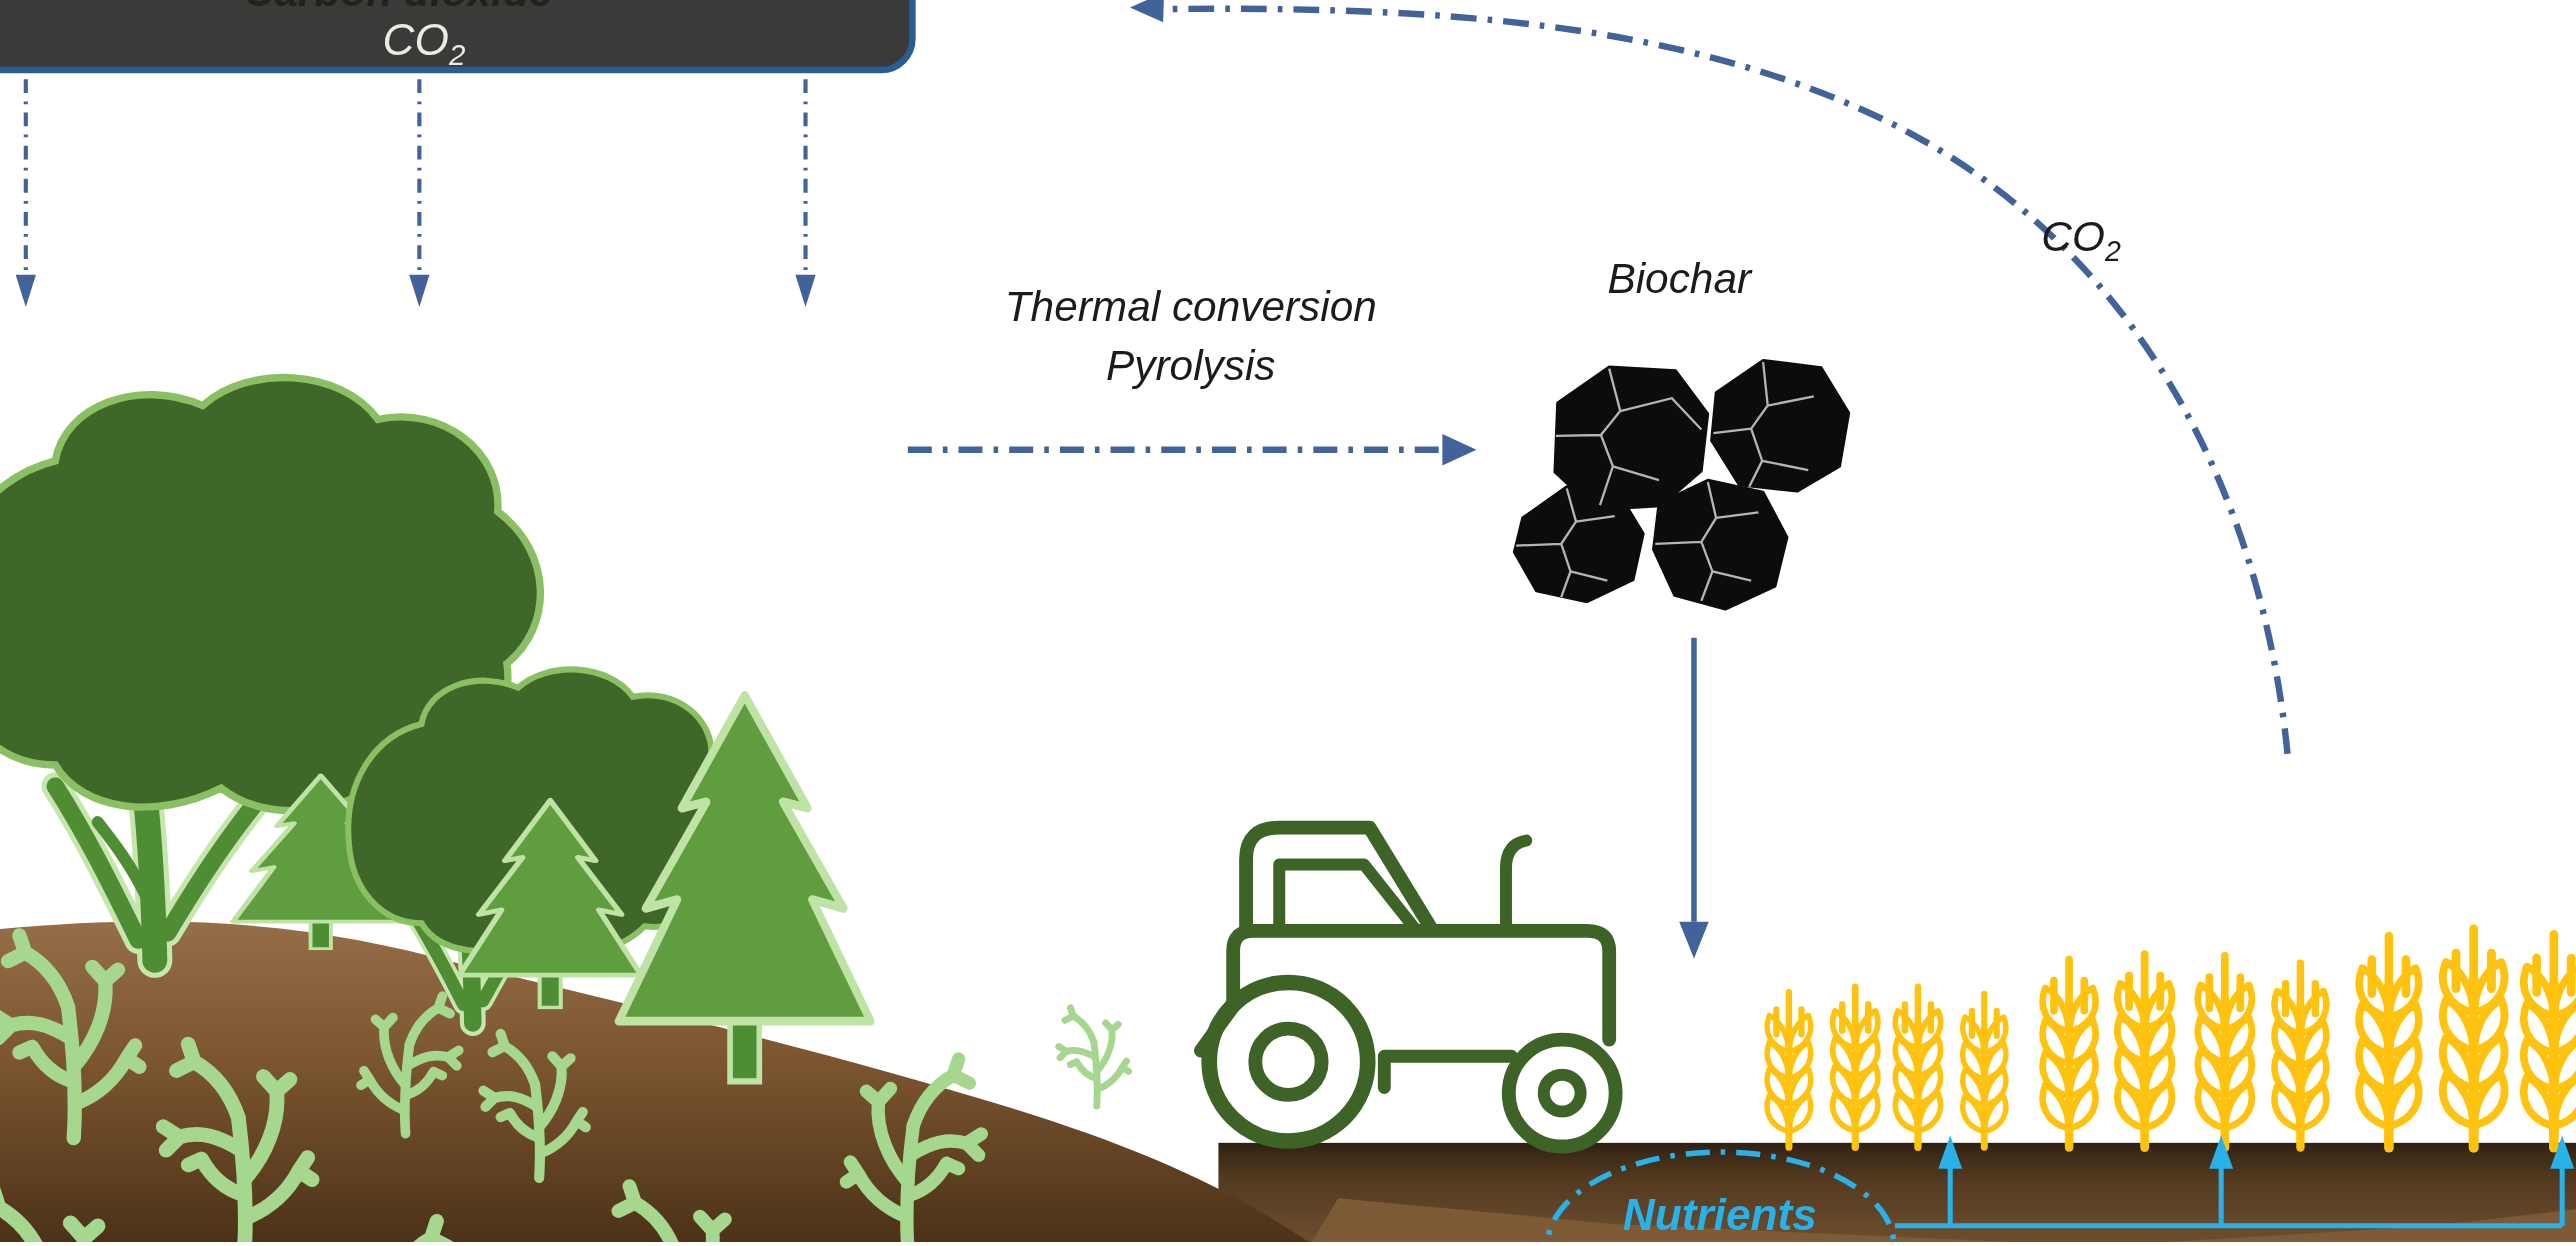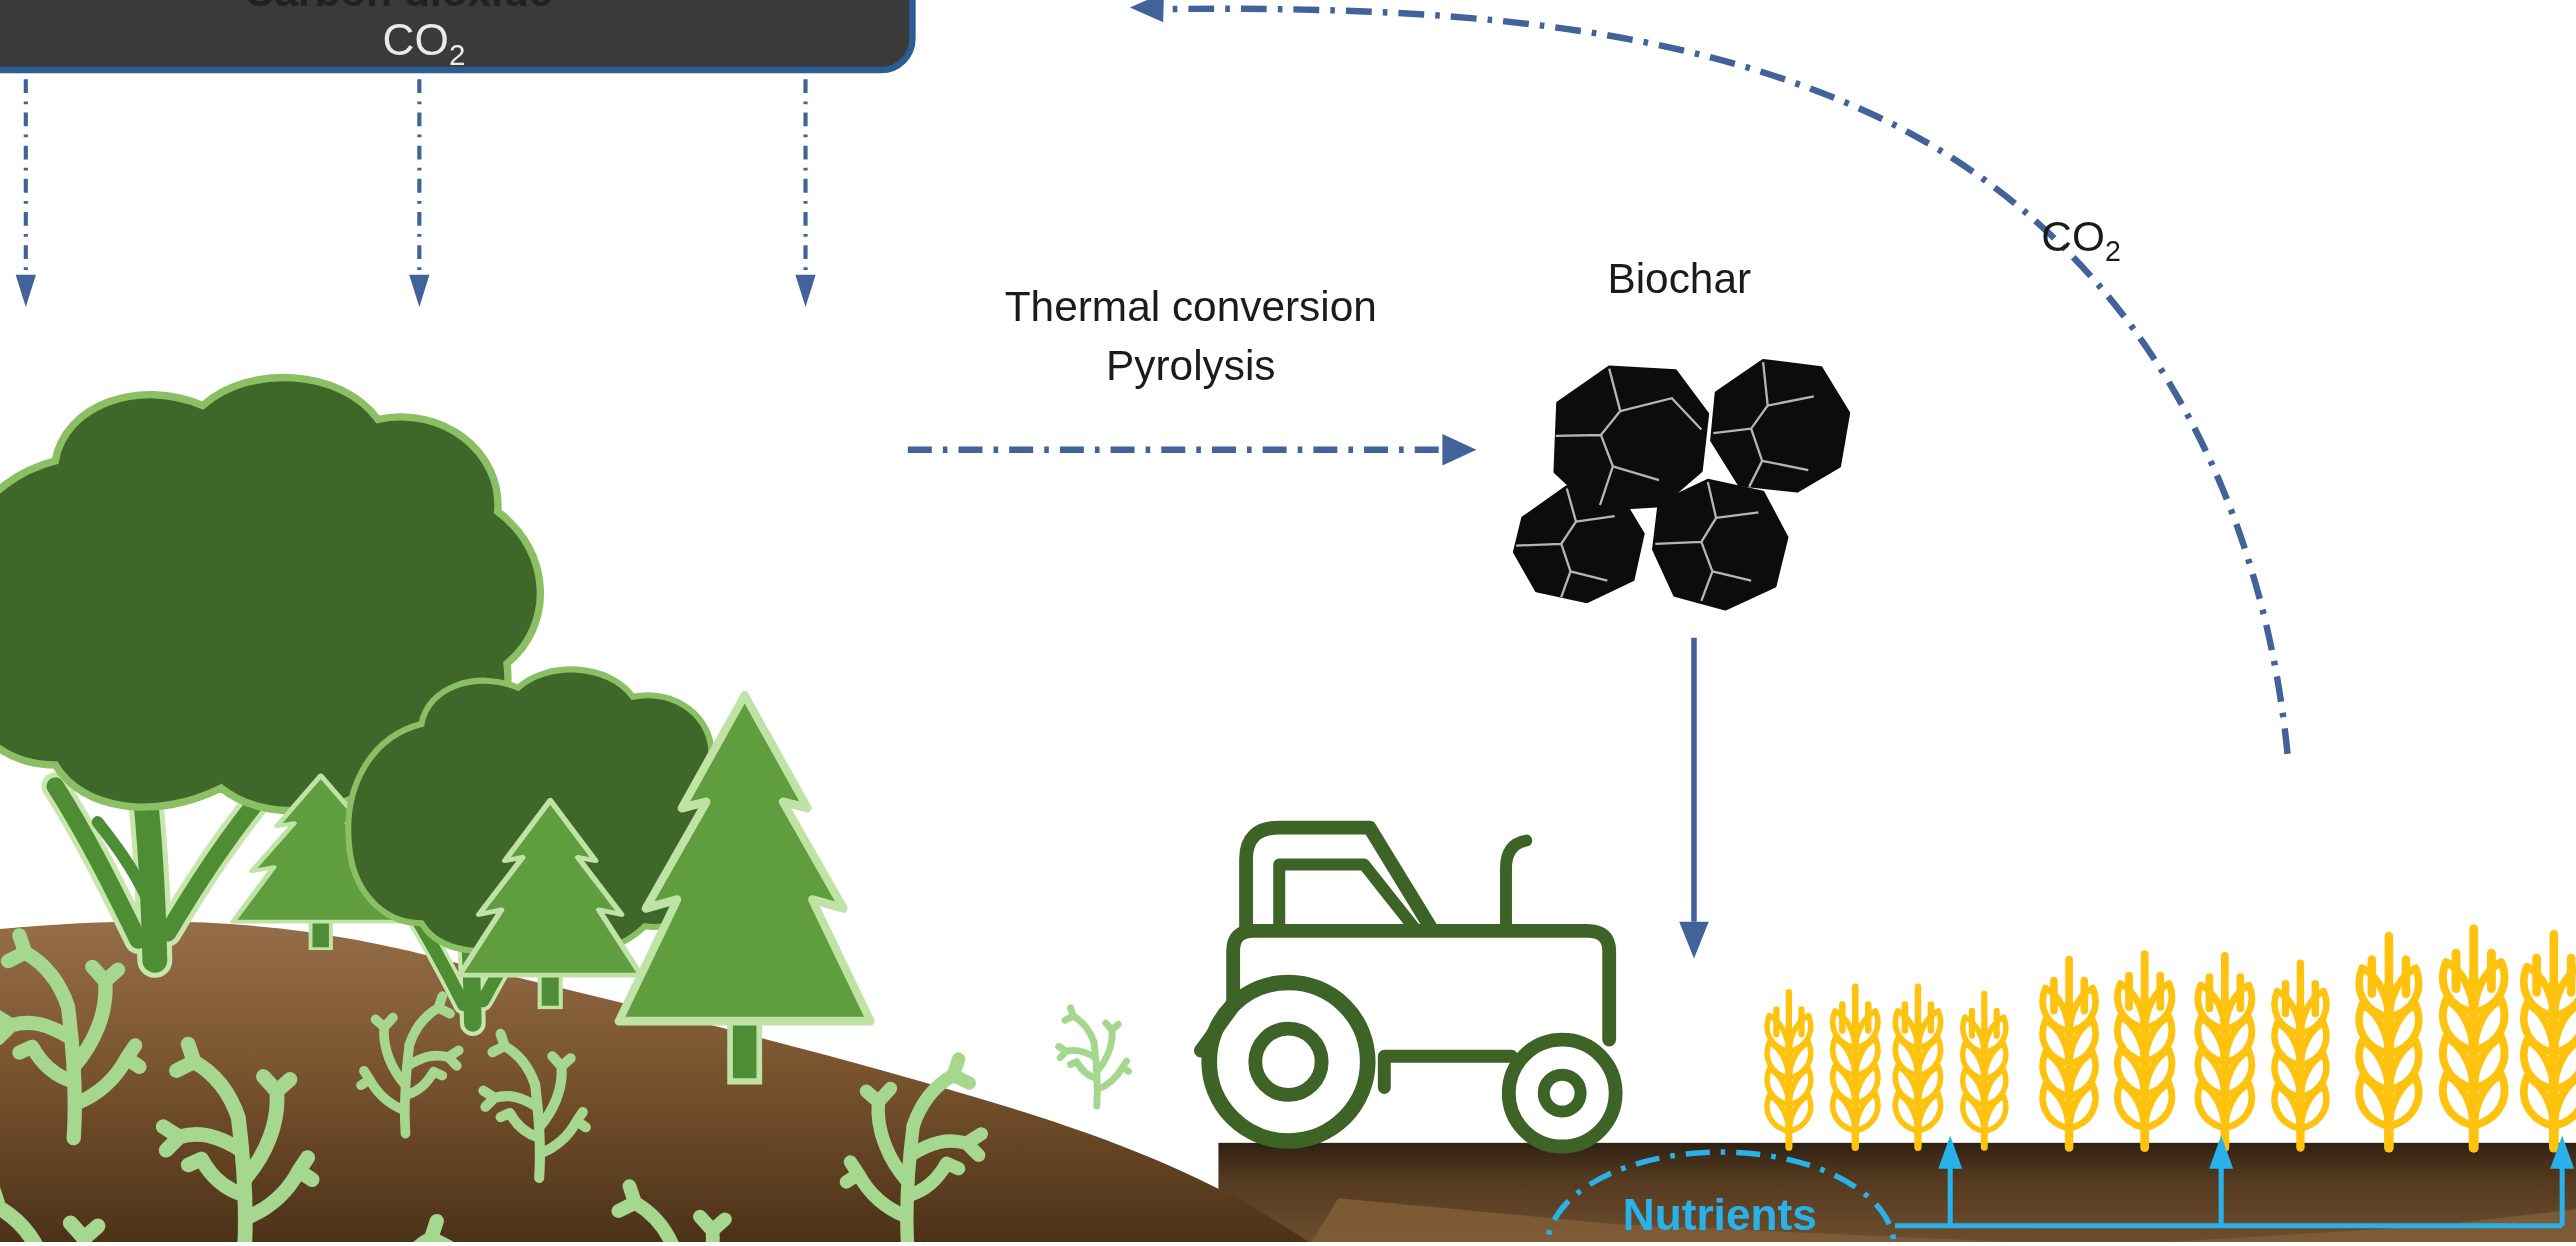--- a/index.html
+++ b/index.html
@@ -1,17 +1,17 @@
 <!DOCTYPE html>
 <html style="font-size:14.7px"><head>
 <meta charset="utf-8">
 <style>
   html,body{margin:0;padding:0;background:#ffffff;}
   #stage{position:relative;width:2576px;height:1242px;overflow:hidden;
-         font-family:"Liberation Sans", sans-serif;}
+         font-family:"Liberation Sans", sans-serif;font-style:italic;}
   svg{display:block}
   text{font-family:"Liberation Sans", sans-serif;}
   .lbl{fill:#1b1b1b;font-size:46px;}
   .lbl-sub{font-size:31px;}
   .box-co2{fill:#eceae6;font-size:48px;}
   .box-cut{fill:#23211e;font-size:46px;font-weight:600;}
   .nutrients-lbl{fill:#29b1ea;font-size:48px;font-weight:700;}
 </style>
 </head>
 <body>

